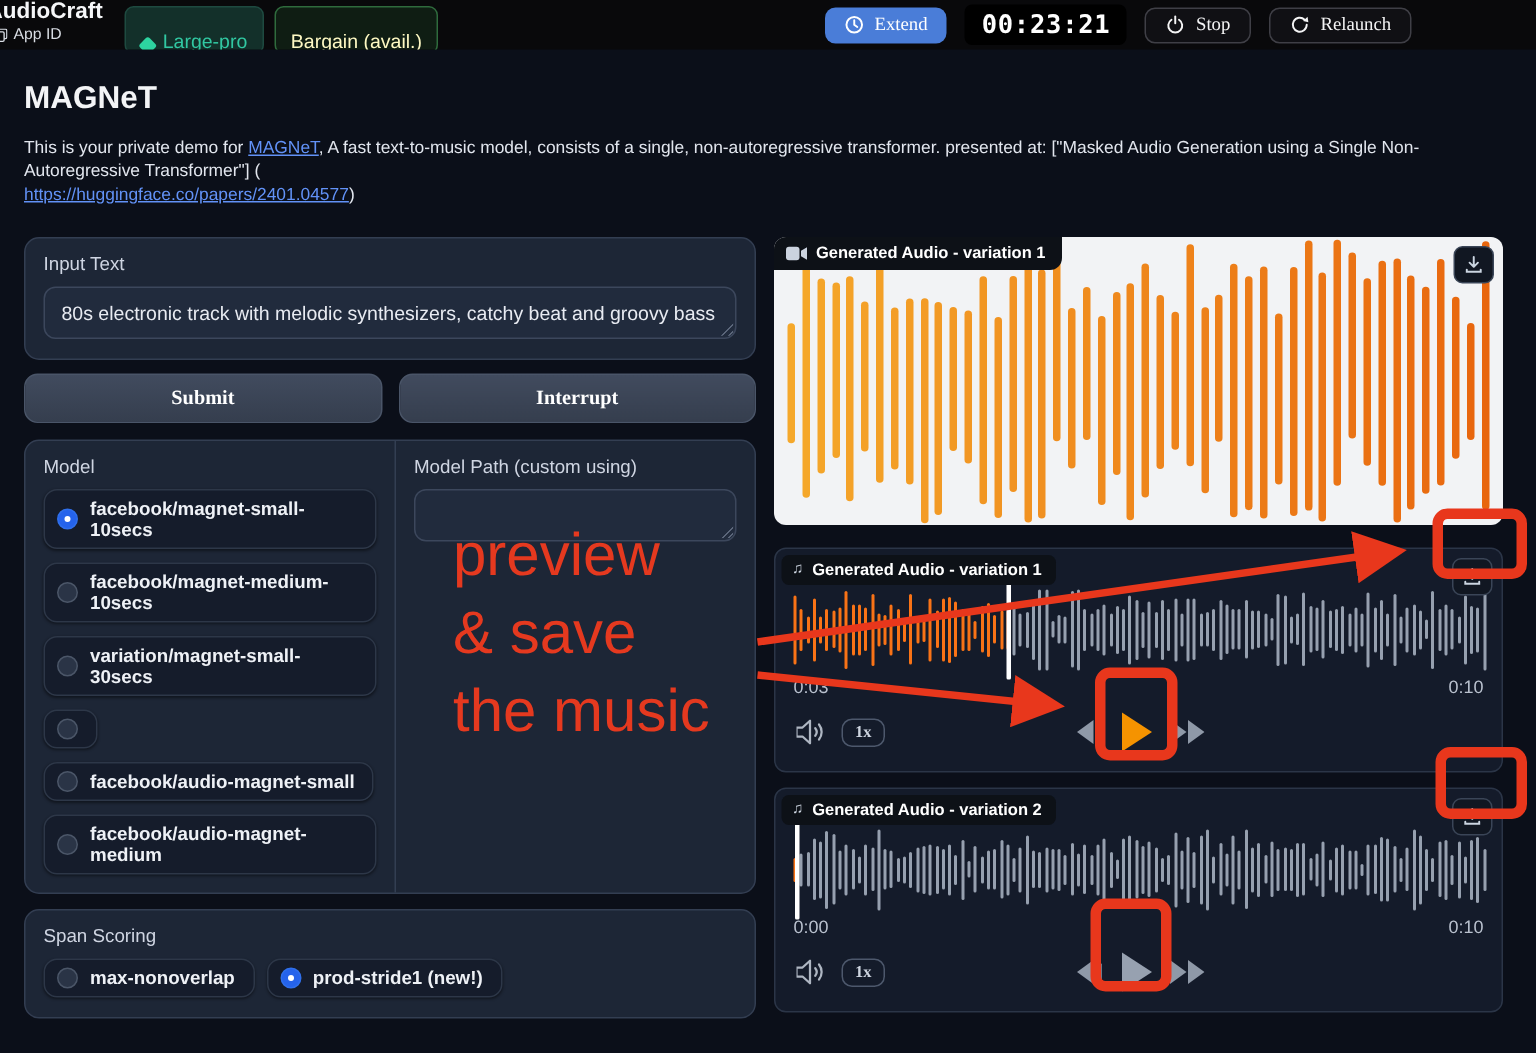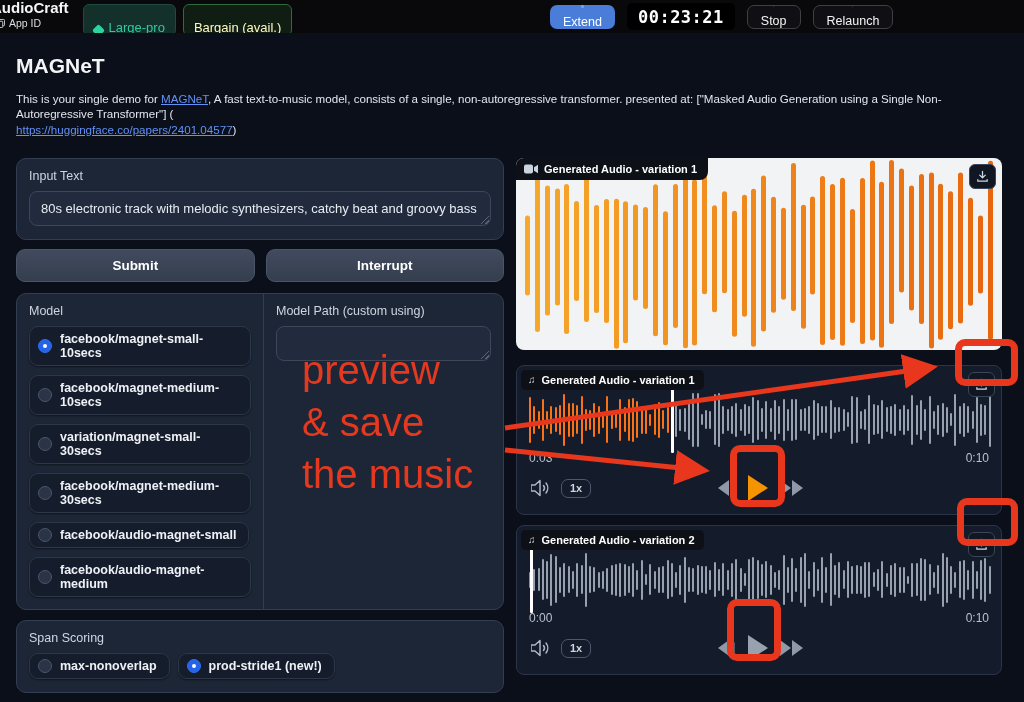--- a/index.html
+++ b/index.html
@@ -1,19 +1,19 @@
 <!DOCTYPE html>
 <html><head>
 <meta charset="utf-8">
 <style>
   html,body{margin:0;padding:0;}
   body{width:1024px;height:702px;overflow:hidden;background:#0b0f19;position:relative;
        font-family:"Liberation Sans",sans-serif;color:#e5e7eb;}
   *{box-sizing:border-box;}
-  button{font-family:Liberation Sans, sans-serif;cursor:pointer;flex-direction:column;}
+  button{font-family:Liberation Serif, serif;cursor:pointer;}
 
   
   .topbar{height:33px;background:#09090b;position:relative;overflow:hidden;}
   .tb-left{position:absolute;left:0;top:0;display:flex;align-items:flex-start;}
   .logo{display:block;font-size:15px;font-weight:700;color:#f5f6f8;margin-left:-9px;line-height:15px;}
   .appid{display:flex;align-items:center;gap:4px;font-size:10.5px;color:#d9dde4;margin-left:-4px;margin-top:2px;}
   .badges{display:flex;gap:7px;margin-left:14px;margin-top:4px;}
   .badge{display:flex;align-items:flex-end;gap:6px;font-size:13px;height:32px;padding:0 10px;border-radius:6px;}
   .badge-pro{background:#13302a;border:1px solid #1e4a40;color:#31c8a2;}
   .gem{width:9px;height:9px;background:#2dd4a0;transform:rotate(45deg);border-radius:2px;display:inline-block;}
@@ -142,21 +142,21 @@
       <svg width="13" height="13" viewBox="0 0 14 14">
           <path d="M12 7a5 5 0 1 1-1.5-3.6" fill="none" stroke="#f4f4f5" stroke-width="1.4" stroke-linecap="round"></path>
           <polygon points="12.6,1.2 13.2,5.2 9.4,4.3" fill="#f4f4f5"></polygon>
         </svg>
       <span>Relaunch</span>
     </button>
   </div>
 </header>
 
 <h1 class="title">MAGNeT</h1>
-<p class="desc"><span>This is your single demo for </span><a href="#">MAGNeT</a><span>, A fast text-to-music model, consists of a single, non-autoregressive transformer. presented at: ["Masked Audio Generation using a Single Non-Autoregressive Transformer"] (</span><br><a href="#">https://huggingface.co/papers/2401.04577</a><span>)</span></p>
+<p class="desc"><span>This is your private demo for </span><a href="#">MAGNeT</a><span>, A fast text-to-music model, consists of a single, non-autoregressive transformer. presented at: ["Masked Audio Generation using a Single Non-Autoregressive Transformer"] (</span><br><a href="#">https://huggingface.co/papers/2401.04577</a><span>)</span></p>
 
 <div class="cols">
 
   <div class="col-left">
     <section class="panel input-panel">
       <label class="fl">Input Text</label>
       <div class="tbox">
         <textarea class="tarea" rows="1" spellcheck="false" style="">80s electronic track with melodic synthesizers, catchy beat and groovy bass</textarea>
         <i class="rz"></i>
       </div>
@@ -178,21 +178,20 @@
             <div class="pill">
               <span class="rdot"></span>
               <span>facebook/magnet-medium-10secs</span>
             </div>
             <div class="pill">
               <span class="rdot"></span>
               <span>variation/magnet-small-30secs</span>
             </div>
             <div class="pill">
               <span class="rdot"></span>
-              <span>facebook/magnet-medium-30secs</span>
             </div>
             <div class="pill">
               <span class="rdot"></span>
               <span>facebook/audio-magnet-small</span>
             </div>
             <div class="pill">
               <span class="rdot"></span>
               <span>facebook/audio-magnet-medium</span>
             </div>
           </div>

